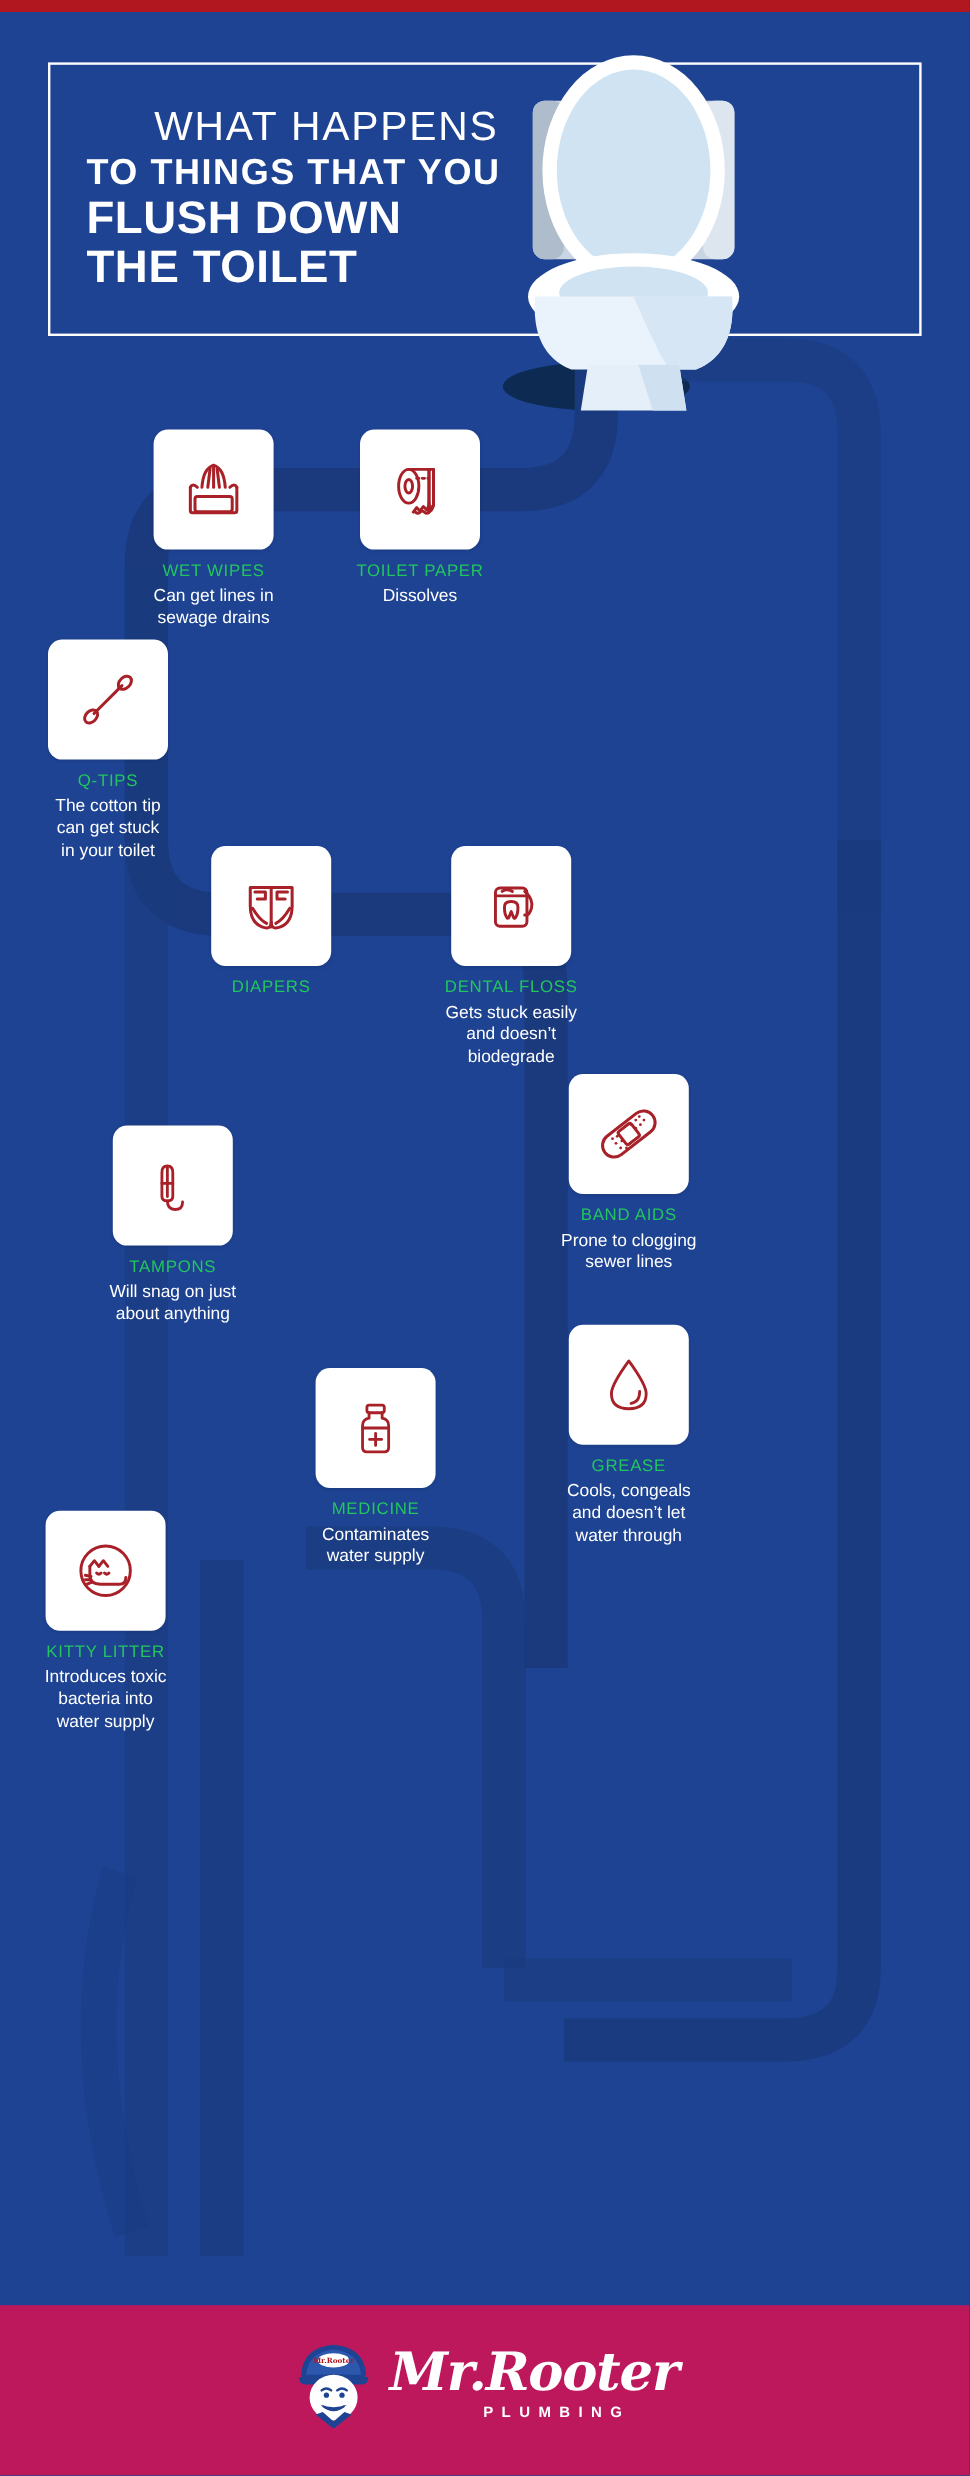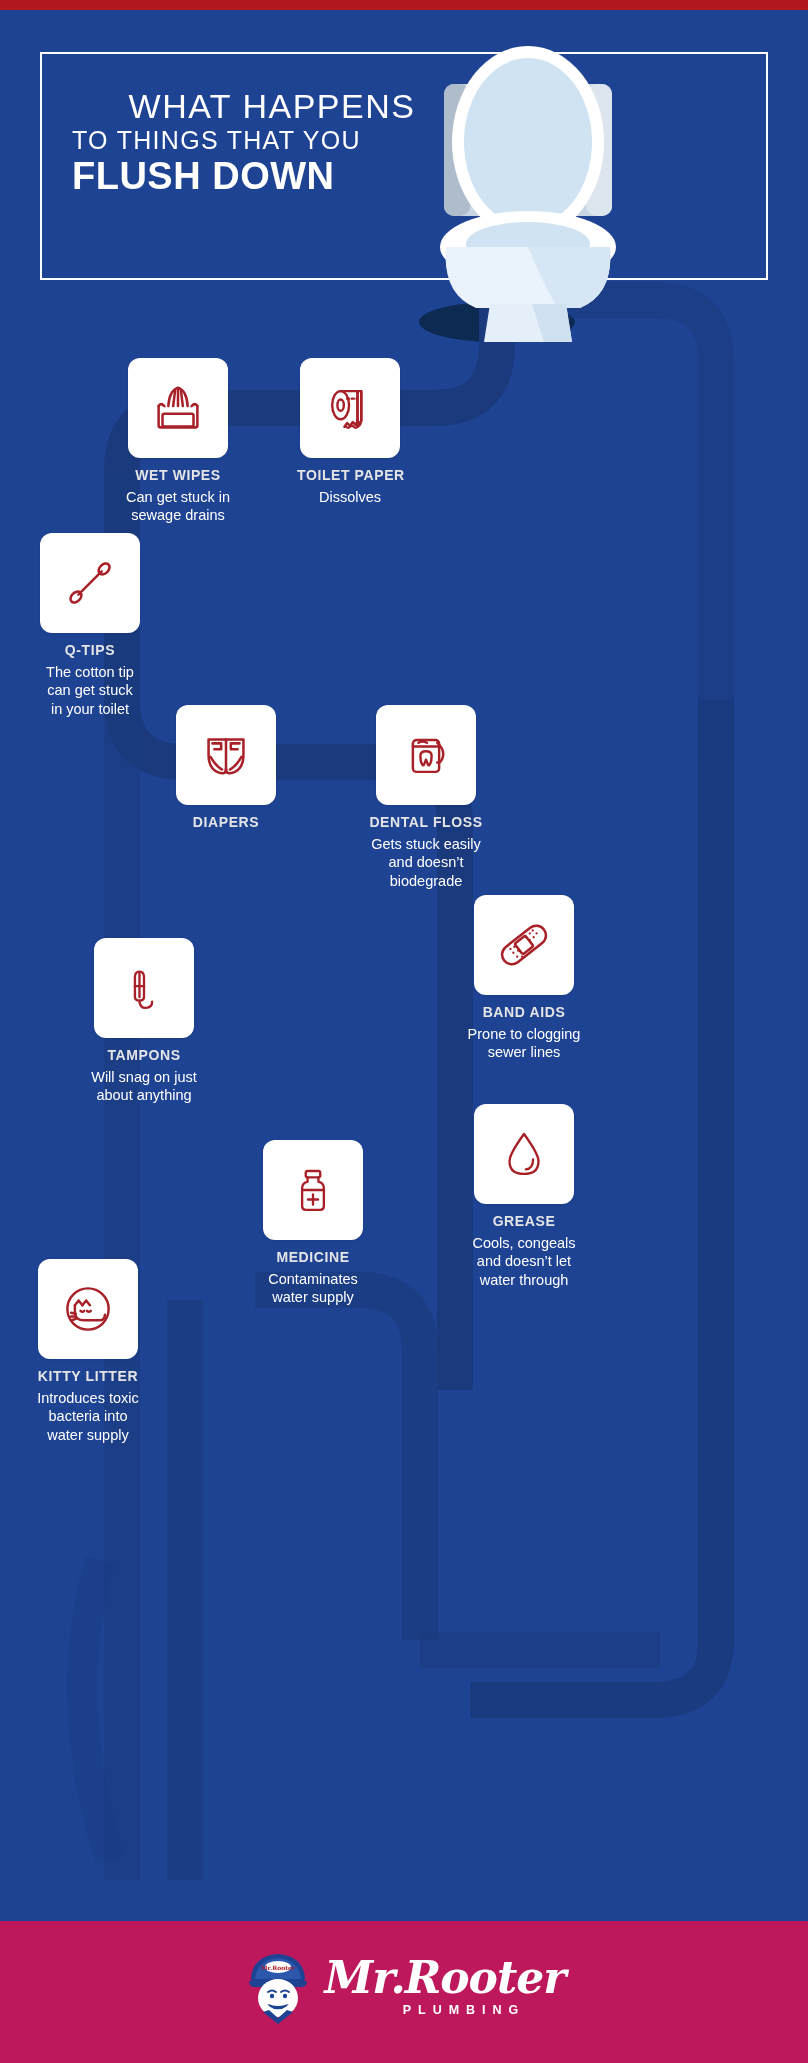--- a/index.html
+++ b/index.html
@@ -24,39 +24,39 @@
   .header { position:absolute; left:0; top:10px; width:808px; height:340px; z-index:20; }
   .header-frame {
     position:absolute; left:40px; top:42px; width:728px; height:228px;
     border:2px solid #ffffff;
   }
   .title-block {
     position:absolute; left:72px; top:78px; width:400px;
     color:#fff; z-index:25;
   }
   .t-line1 { font-size:34px; letter-spacing:1.5px; font-weight:400; line-height:1.08; white-space:nowrap;text-align:center; }
-  .t-line2 { font-size:25px; letter-spacing:1.3px; font-weight:400; line-height:1.25; white-space:nowrap; }
+  .t-line2 { font-size:30px; letter-spacing:1.3px; font-weight:700; line-height:1.25; white-space:nowrap; }
   .t-line3 { font-size:38px; letter-spacing:0.5px; font-weight:700; line-height:1.08; white-space:nowrap; }
   .t-line4 { font-size:38px; letter-spacing:0.5px; font-weight:700; line-height:1.08; white-space:nowrap; }
 
   .toilet-wrap { position:absolute; left:398px; top:22px; width:260px; height:320px; z-index:26; }
 
   
   .pipe-layer { position:absolute; left:0; top:0; width:808px; height:1921px; z-index:5; }
 
   
   .item { position:absolute; z-index:15; }
   .card {
     background:#ffffff; border-radius:12px;
     display:flex; align-items:center; justify-content:center;
     box-shadow:0 1px 3px rgba(0,0,0,0.10);
   }
   .label { text-align:center; margin-top:9px; }
   .label .name {
-    color:#e5e5e5; font-size:14px; font-weight:700;
+    color:#22c55e; font-size:14px; font-weight:400;
     letter-spacing:0.6px; text-transform:uppercase; line-height:1.2;
     white-space:nowrap;
   }
   .label .desc {
     color:#ffffff; font-size:14.5px; font-weight:400;
     line-height:1.27; margin-top:4px;
   }
   .label .desc span { display:block; }
 
   
@@ -113,20 +113,21 @@
     </g>
   </svg>
 
   <div class="header">
     <div class="header-frame"></div>
 
     <div class="title-block">
       <div class="t-line1">WHAT HAPPENS</div>
       <div class="t-line2">TO THINGS THAT YOU</div>
       <div class="t-line3">FLUSH DOWN</div>
+      <div class="t-line4">THE TOILET</div>
     </div>
 
     <div class="toilet-wrap">
       <svg viewBox="0 0 260 320" width="260" height="320" aria-hidden="true">
 
         <rect x="46" y="52" width="168" height="132" rx="10" fill="#c9d5e2"></rect>
         <rect x="46" y="52" width="26" height="132" rx="10" fill="#aebccc"></rect>
         <rect x="188" y="52" width="26" height="132" rx="10" fill="#dde6ef"></rect>
 
         <ellipse cx="130" cy="110" rx="76" ry="96" fill="#ffffff"></ellipse>
@@ -155,21 +156,21 @@
             <path d="M32 30 L32 13"></path>
             <path d="M37 30 L35 14"></path>
           <path d="M12 30 Q14 26 18 30"></path>
             <path d="M52 30 Q50 26 46 30"></path>
         </g>
       </svg>
     </div>
     <div class="label">
       <div class="name">WET WIPES</div>
       <div class="desc">
-        <span>Can get stuck in</span>
+        <span>Can get lines in</span>
         <span>sewage drains</span>
       </div>
     </div>
   </div>
 
   <div class="item" style="left:297px; top:358px; width:106px;">
     <div class="card" style="width:100px;height:100px;margin:0 3px;">
       <svg width="60" height="60" viewBox="0 0 64 64" aria-hidden="true">
         <g fill="none" stroke="#a82028" stroke-width="2.6" stroke-linejoin="round" stroke-linecap="round">
           <path d="M22 14 L44 14 L44 44 Q44 50 40 52 L40 14"></path>

